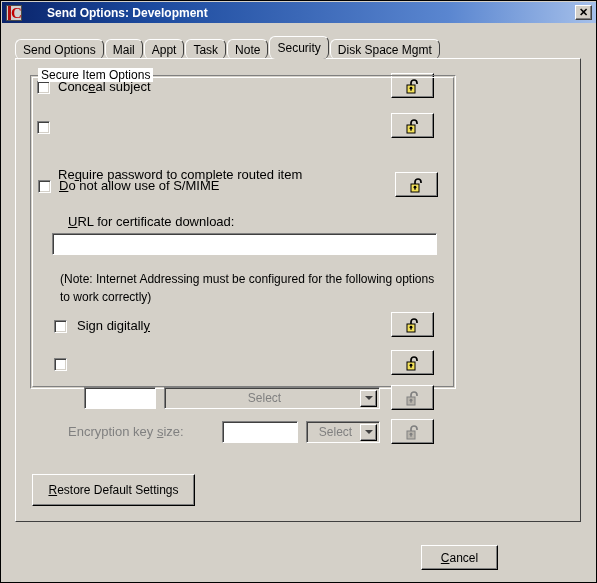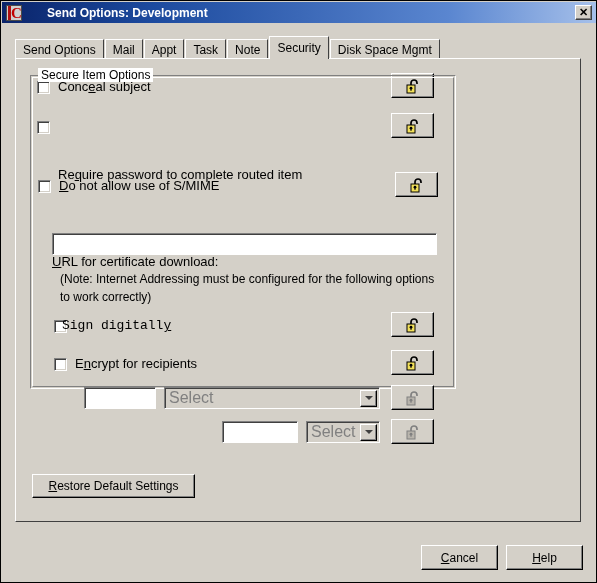--- a/index.html
+++ b/index.html
@@ -105,20 +105,21 @@
     border-left: 1px solid #ffffff;
     border-right: 1px solid #404040;
     box-sizing: border-box;
     display: flex;
     align-items: center;
     font-size: 12px;
     white-space: nowrap;
     cursor: default;
     position: relative;
     margin-right: 1px;
+    border-radius: 6px;
   }
   .tab.active {
     height: 23px;
     margin-top: -3px;
     z-index: 5;
     background: #d4d0c8;
     border-bottom: none;
   }
 
   
@@ -199,24 +200,25 @@
     border-bottom: 1px solid #ffffff;
     box-shadow: inset 1px 1px 0 #404040;
     box-sizing: border-box;
     display: flex;
     align-items: center;
     cursor: default;
   }
   .combo-text {
     flex: 1 1 auto;
     padding-left: 4px;
-    font-size: 16px;
+    font-size: 12px;
     color: #808080;
     white-space: nowrap;
     overflow: hidden;
+    text-align: center;
   }
   .combo-arrow {
     width: 17px; height: 17px;
     margin-right: 2px;
     background: #d4d0c8;
     border-top: 1px solid #ffffff;
     border-left: 1px solid #ffffff;
     border-right: 1px solid #000000;
     border-bottom: 1px solid #000000;
     box-shadow: inset -1px -1px 0 #808080;
@@ -369,42 +371,41 @@
     <div class="abs cb-label" style="left:43px; top:120px;"><span></span><span class="ul">D</span><span>o not allow use of S/MIME</span></div>
     <div class="abs lockbtn" style="left:379px; top:113px;">
       <svg class="lock-ico" viewBox="0 0 16 16">
         <path d="M6 7 V5 a3 3 0 0 1 6 0 v1" fill="none" stroke="#000" stroke-width="1.7"></path>
         <rect x="2" y="7" width="8" height="8" fill="#f2e05a" stroke="#000" stroke-width="1"></rect>
         <circle cx="6" cy="10.2" r="1.4" fill="#000"></circle>
         <rect x="5.4" y="10.2" width="1.2" height="2.6" fill="#000"></rect>
       </svg>
     </div>
 
-    <div class="abs cb-label" style="left:36px; top:156px;margin-top:40px;"><span></span><span class="ul">U</span><span>RL for certificate download:</span></div>
+    <div class="abs cb-label" style="left:52px; top:156px;"><span></span><span class="ul">U</span><span>RL for certificate download:</span></div>
     <input class="abs tinput" style="left: 36px; top: 174px; width: 385px; height: 22px;" value="">
 
     <div class="abs note-txt" style="left:44px; top:211px; width:375px;">(Note: Internet Addressing must be configured for the following options to work correctly)</div>
 
     <div class="abs" style="left:38px; top:261px;">
       <div class="checkbox"></div>
     </div>
-    <div class="abs cb-label" style="left:46px; top:260px;font-family:Liberation Mono, monospace;"><span>Sign digitall</span><span class="ul">y</span><span></span></div>
+    <div class="abs cb-label" style="left:61px; top:260px;"><span>Sign digitall</span><span class="ul">y</span><span></span></div>
     <div class="abs lockbtn" style="left:375px; top:253px;">
       <svg class="lock-ico" viewBox="0 0 16 16">
         <path d="M6 7 V5 a3 3 0 0 1 6 0 v1" fill="none" stroke="#000" stroke-width="1.7"></path>
         <rect x="2" y="7" width="8" height="8" fill="#f2e05a" stroke="#000" stroke-width="1"></rect>
         <circle cx="6" cy="10.2" r="1.4" fill="#000"></circle>
         <rect x="5.4" y="10.2" width="1.2" height="2.6" fill="#000"></rect>
       </svg>
     </div>
 
     <div class="abs" style="left:38px; top:299px;">
       <div class="checkbox"></div>
     </div>
-    <div class="abs cb-label" style="left:59px; top:298px;"><span>E</span><span class="ul">n</span><span>crypt for recipients</span></div>
     <div class="abs lockbtn" style="left:375px; top:291px;">
       <svg class="lock-ico" viewBox="0 0 16 16">
         <path d="M6 7 V5 a3 3 0 0 1 6 0 v1" fill="none" stroke="#000" stroke-width="1.7"></path>
         <rect x="2" y="7" width="8" height="8" fill="#f2e05a" stroke="#000" stroke-width="1"></rect>
         <circle cx="6" cy="10.2" r="1.4" fill="#000"></circle>
         <rect x="5.4" y="10.2" width="1.2" height="2.6" fill="#000"></rect>
       </svg>
     </div>
 
     <input class="abs tinput" style="left: 68px; top: 328px; width: 72px; height: 22px;" disabled="" value="">
@@ -416,42 +417,40 @@
     </div>
     <div class="abs lockbtn" style="left:375px; top:326px;">
       <svg class="lock-ico" viewBox="0 0 16 16">
         <path d="M6 7 V5 a3 3 0 0 1 6 0 v1" fill="none" stroke="#808080" stroke-width="1.7"></path>
         <rect x="2" y="7" width="8" height="8" fill="#b8b4ac" stroke="#808080" stroke-width="1"></rect>
         <circle cx="6" cy="10.2" r="1.4" fill="#808080"></circle>
         <rect x="5.4" y="10.2" width="1.2" height="2.6" fill="#808080"></rect>
       </svg>
     </div>
 
+    <div class="abs cb-label disabled" style="left:52px; top:366px;"><span>Encryption key </span><span class="ul">s</span><span>ize:</span></div>
     <input class="abs tinput" style="left: 206px; top: 362px; width: 76px; height: 22px;" disabled="" value="">
     <div class="abs combo" style="left:290px; top:362px; width:74px; height:22px;">
       <div class="combo-text">Select</div>
       <div class="combo-arrow">
           <div class="arrow-glyph"></div>
         </div>
     </div>
     <div class="abs lockbtn" style="left:375px; top:360px;">
       <svg class="lock-ico" viewBox="0 0 16 16">
         <path d="M6 7 V5 a3 3 0 0 1 6 0 v1" fill="none" stroke="#808080" stroke-width="1.7"></path>
         <rect x="2" y="7" width="8" height="8" fill="#b8b4ac" stroke="#808080" stroke-width="1"></rect>
         <circle cx="6" cy="10.2" r="1.4" fill="#808080"></circle>
         <rect x="5.4" y="10.2" width="1.2" height="2.6" fill="#808080"></rect>
       </svg>
     </div>
 
-    <div class="abs pbtn" style="left:16px; top:415px; width:163px; height:24px;">
+    <div class="abs pbtn" style="left:16px; top:415px; width:163px; height:32px;">
       <span><span></span><span class="ul">R</span><span>estore Default Settings</span></span>
     </div>
 
   </div>
 
   <div class="abs pbtn" style="left:420px; top:544px; width:77px; height:25px; position:absolute;">
     <span><span></span><span class="ul">C</span><span>ancel</span></span>
   </div>
-  <div class="abs pbtn" style="left:505px; top:544px; width:77px; height:25px; position:absolute;">
-    <span><span></span><span class="ul">H</span><span>elp</span></span>
-  </div>
 
 </div>
 
 </body></html>

